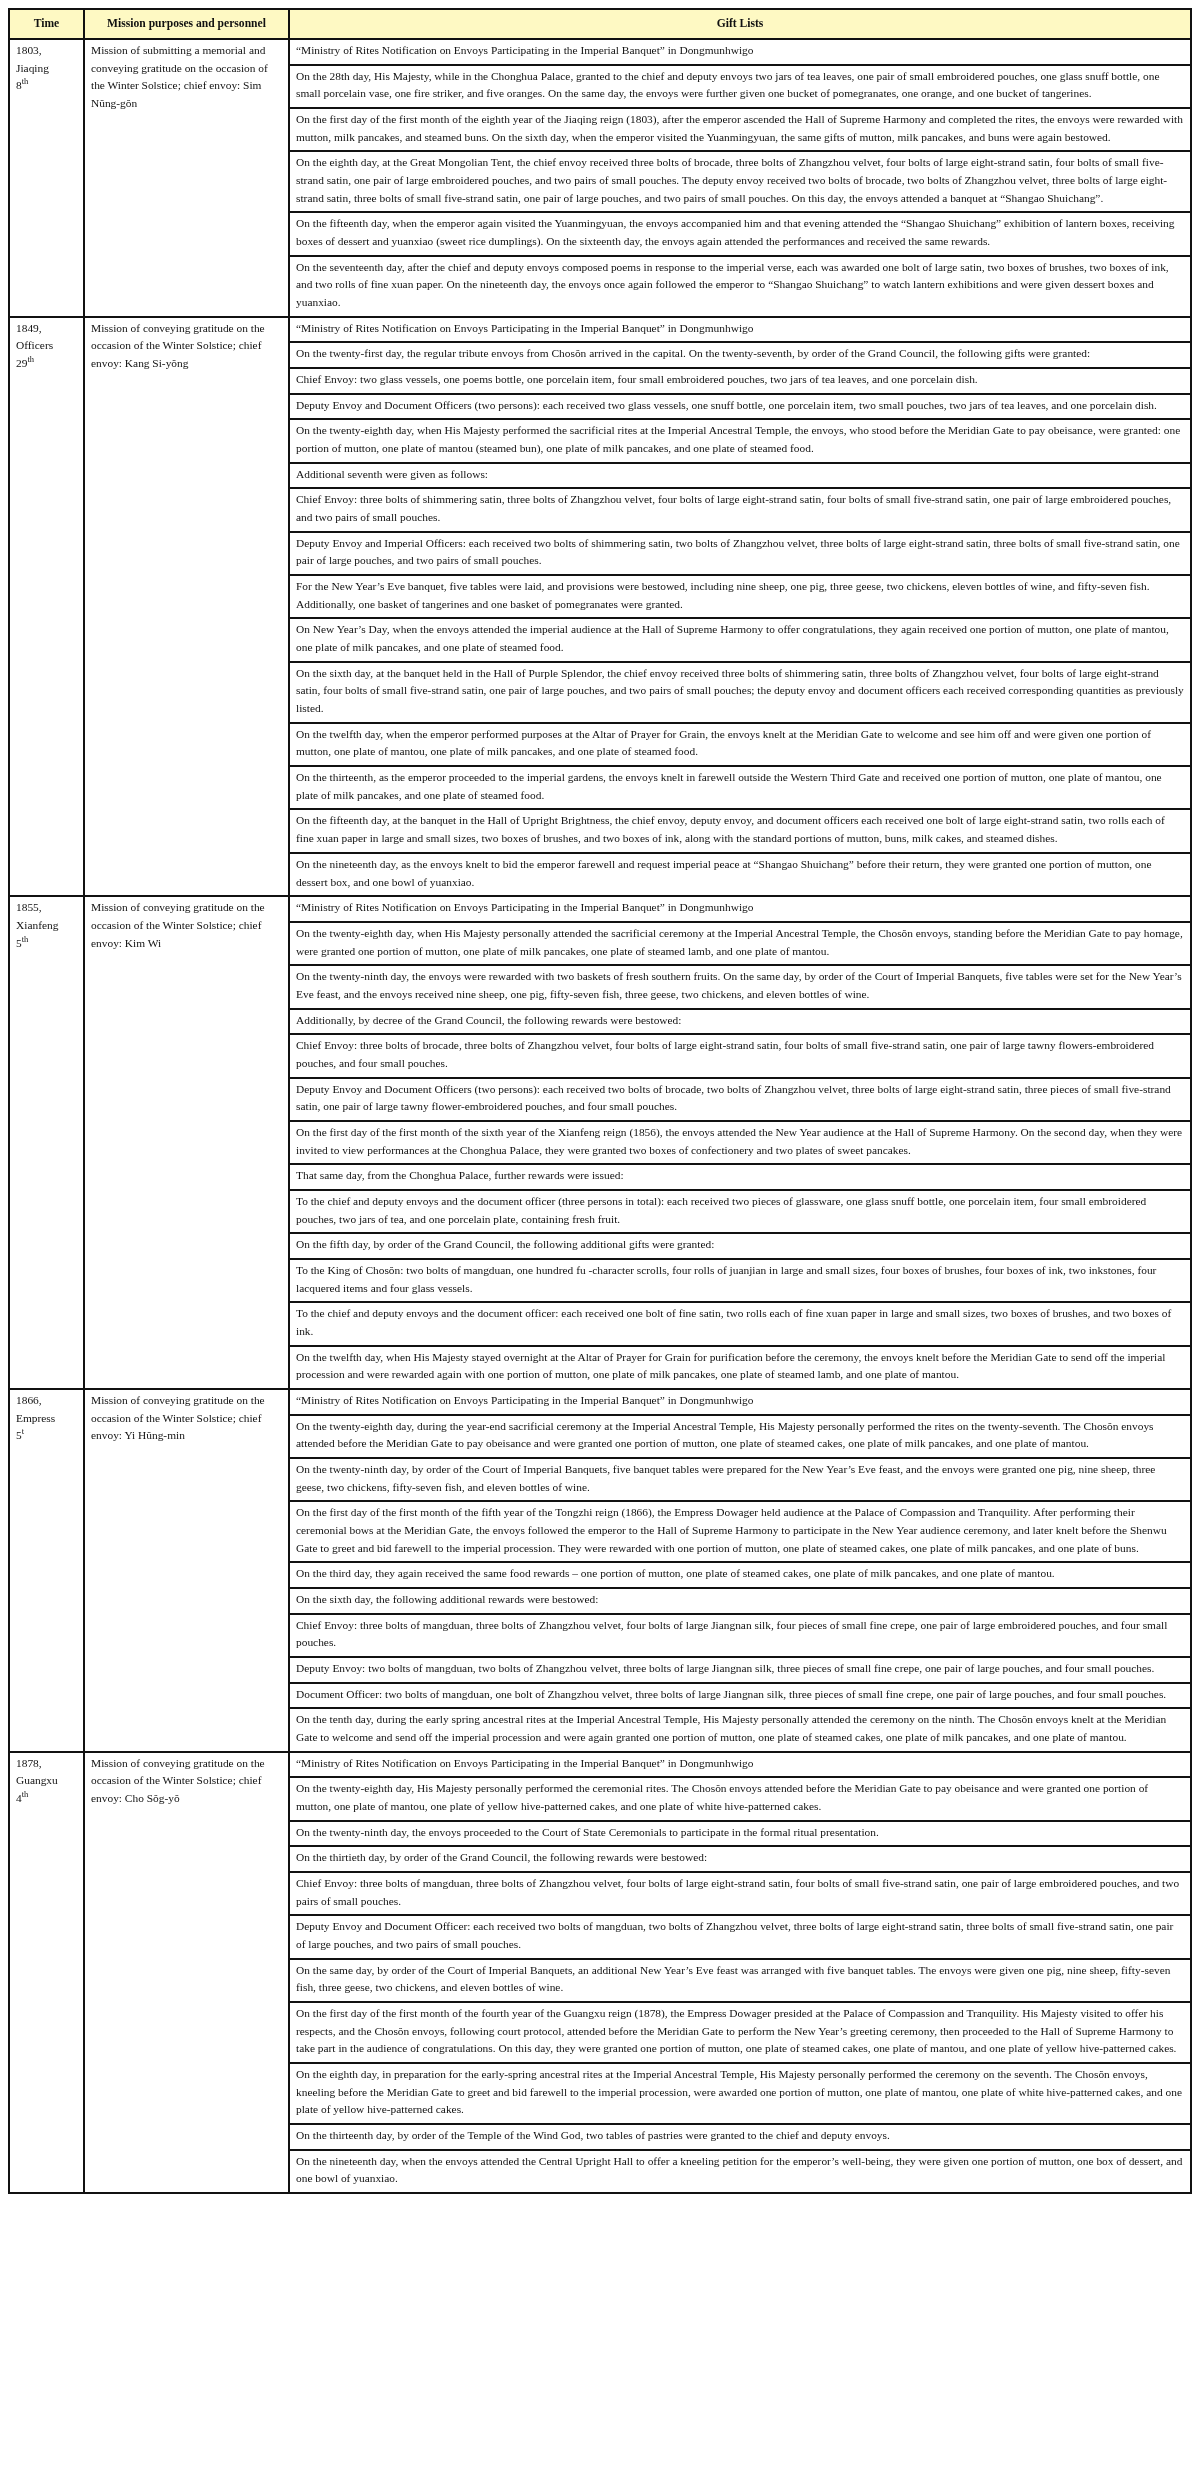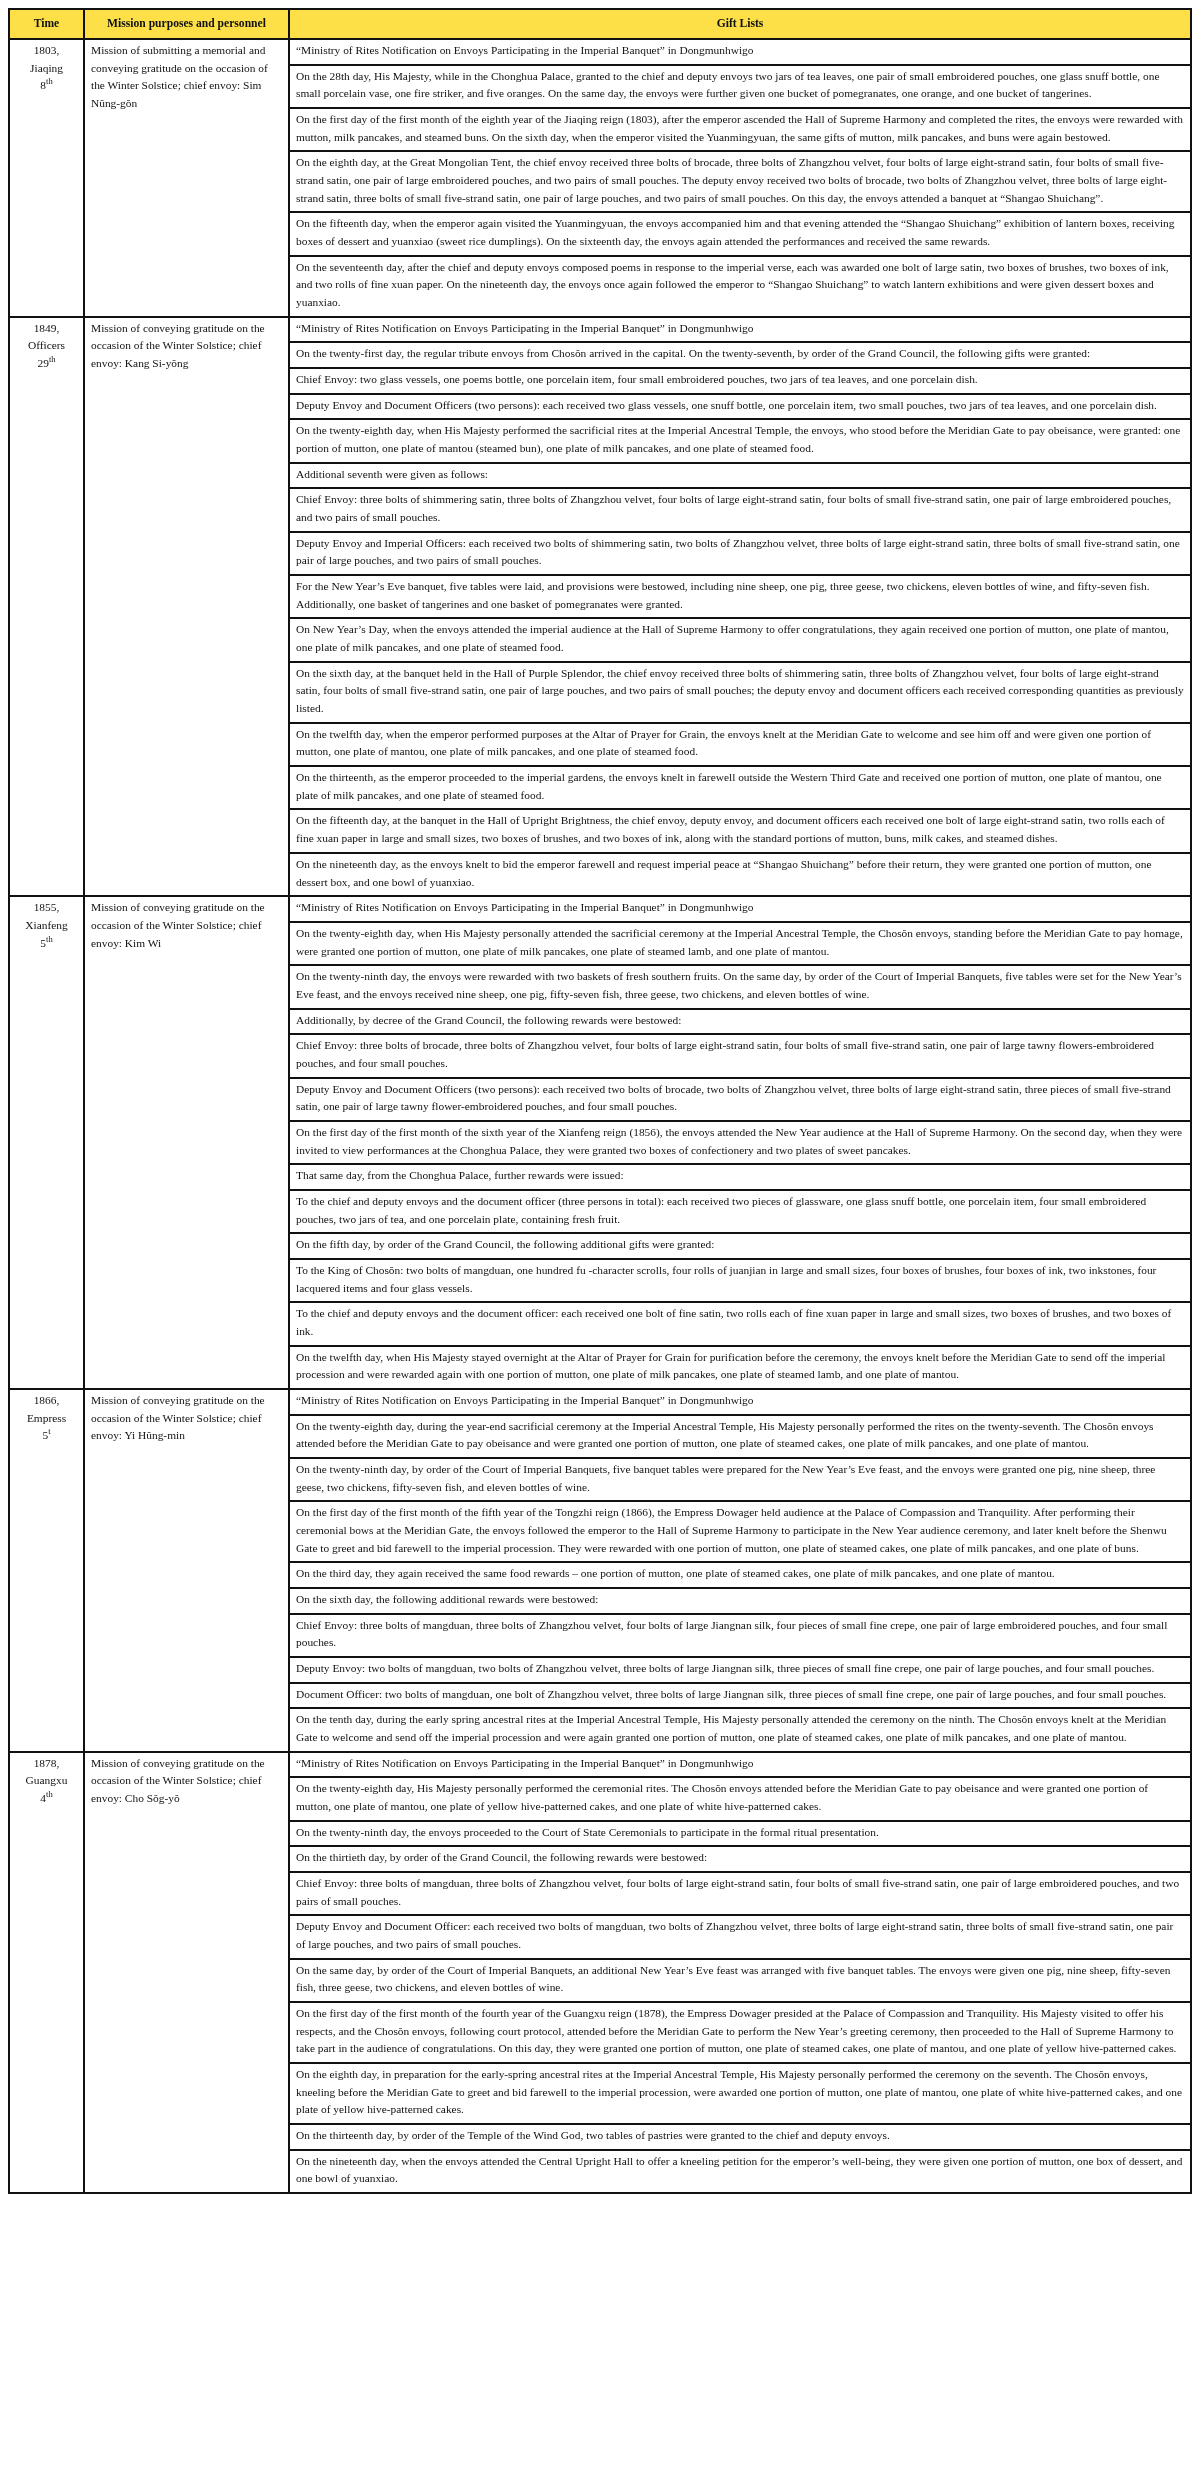--- a/index.html
+++ b/index.html
@@ -6,27 +6,27 @@
   body { width: 1200px; font-family: "Liberation Serif", "DejaVu Serif", serif; color: #111; }
   .wrap { padding: 8px 8px 8px 8px; }
   table.gifts {
     width: 1184px; border-collapse: collapse; table-layout: fixed;
     font-size: 11.4px; line-height: 1.55;
   }
   table.gifts col.c-time { width: 75px; }
   table.gifts col.c-mission { width: 205px; }
   table.gifts col.c-gifts { width: auto; }
   table.gifts th {
-    background: #fde047; font-weight: bold; font-size: 11.6px;
+    background: #fef9c3; font-weight: bold; font-size: 11.6px;
     border: 2px solid #111; padding: 5px 12px; text-align: center;
   }
   table.gifts td {
     border: 2px solid #111; padding: 2px 6px 4px 6px; vertical-align: top;
   }
-  td.time { text-align: center; padding-top: 4px; }
+  td.time { text-align: left; padding-top: 4px; }
   td.mission { padding-top: 4px; }
   sup { font-size: 75%; line-height: 0; }
 </style>
 </head>
 <body>
 
 <div class="wrap">
   <table class="gifts">
     <colgroup>
       <col class="c-time">

